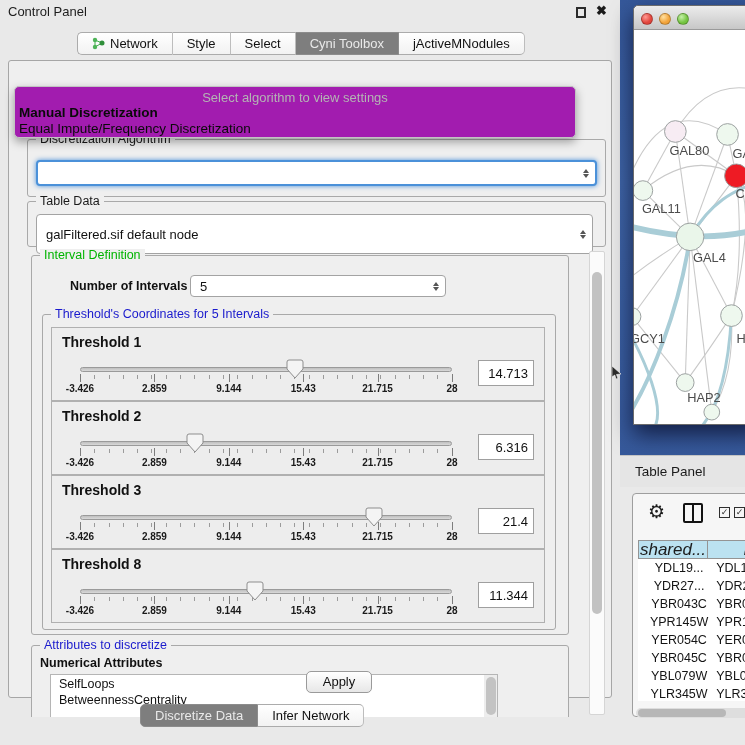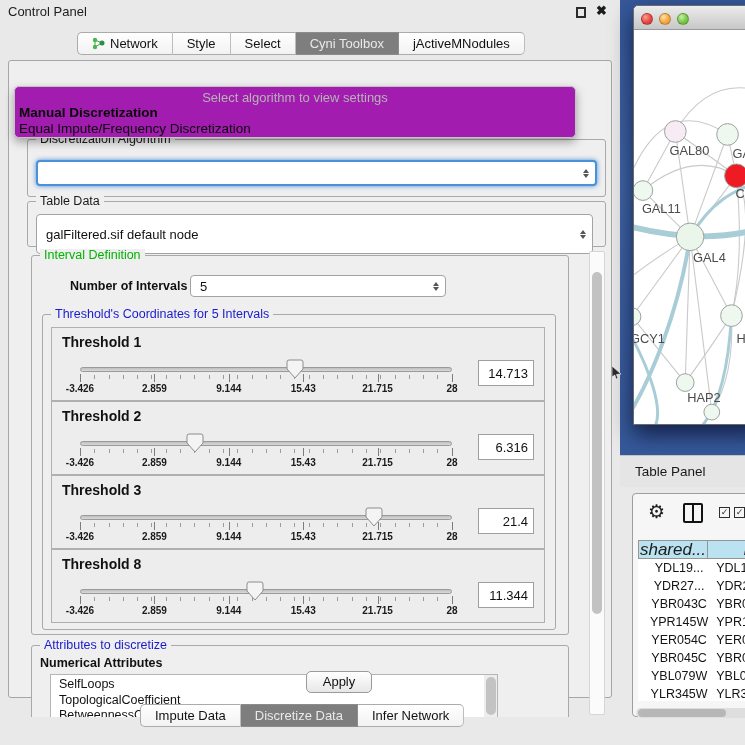--- a/index.html
+++ b/index.html
@@ -321,40 +321,36 @@
               <div class="tvalue">11.344</div>
             </div>
           </div>
         </div>
 
         <div class="groupbox" id="attr-group">
           <span class="grouplabel blue">Attributes to discretize</span>
           <span id="attr-heading">Numerical Attributes</span>
           <div id="attr-list">
               <div class="attr-item">SelfLoops</div>
-              <div class="attr-item">TopologicalCoefficient</div>
               <div class="attr-item">BetweennessCentrality</div>
             </div>
           <div id="attr-scrollbar">
               <div class="thumb"></div>
             </div>
         </div>
 
         <div id="main-scrollbar">
             <div class="thumb"></div>
           </div>
       </div>
 
       <div id="apply-btn">Apply</div>
     </div>
 
     <div class="tabstrip" id="bottom-tabs">
-      <div class="seg">
-          <span>Impute Data</span>
-        </div>
       <div class="seg sel">
           <span>Discretize Data</span>
         </div>
       <div class="seg">
           <span>Infer Network</span>
         </div>
     </div>
   </div>
 
   <div id="algo-popup">

